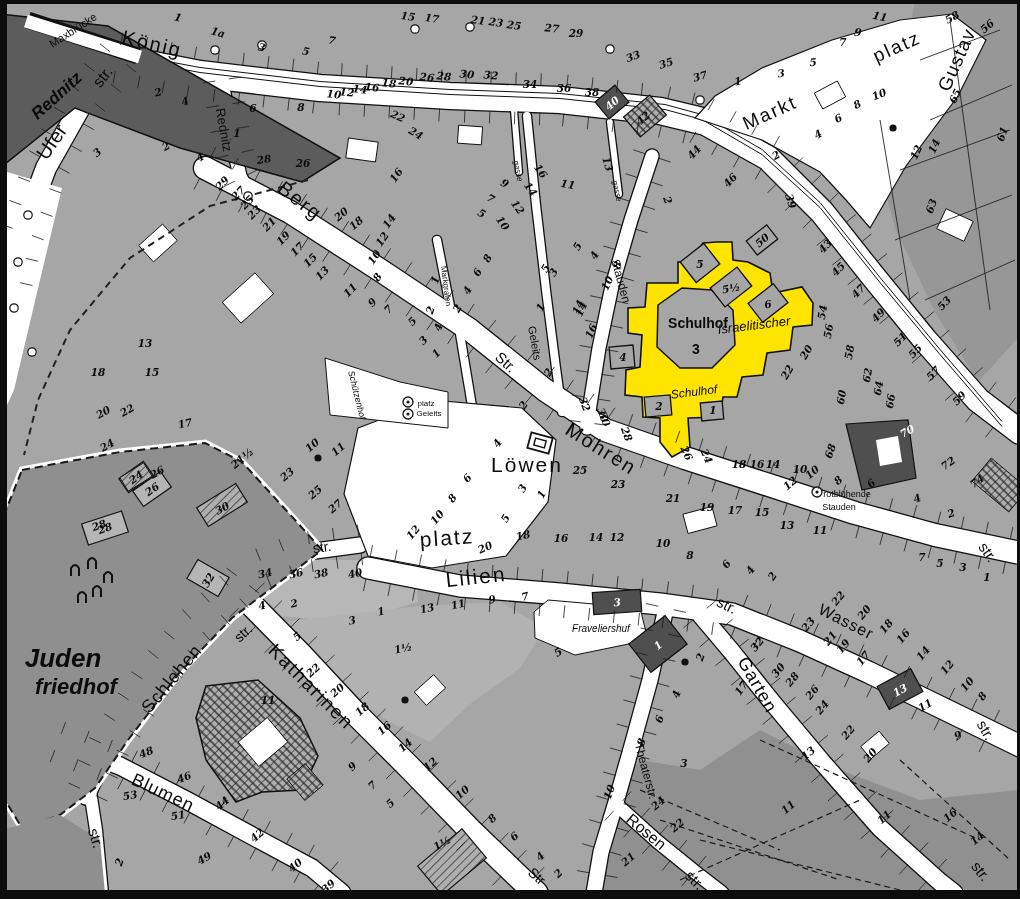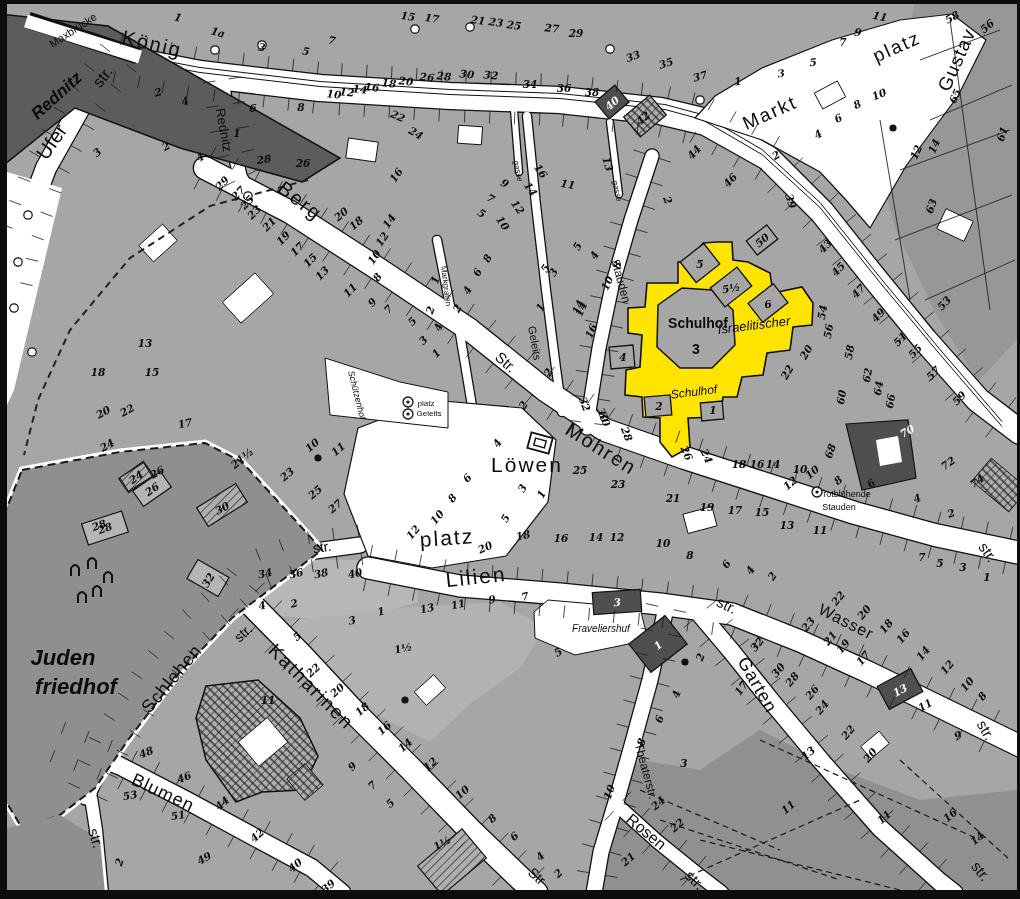--- a/index.html
+++ b/index.html
@@ -634,21 +634,21 @@
       <div class="lbl" style="left: 646px; top: 832px; font-size: 16px; transform: translate(-50%, -50%) rotate(40deg); letter-spacing: 0px;">Rosen</div>
       <div class="lbl" style="left: 695px; top: 880px; font-size: 15px; transform: translate(-50%, -50%) rotate(45deg); letter-spacing: 0px;">str.</div>
       <div class="lbl" style="left: 311px; top: 687px; font-size: 19px; transform: translate(-50%, -50%) rotate(45deg); letter-spacing: 2px;">Katharinen</div>
       <div class="lbl" style="left: 537px; top: 876px; font-size: 14px; transform: translate(-50%, -50%) rotate(42deg); letter-spacing: 0px;">Str</div>
       <div class="lbl" style="left: 172px; top: 679px; font-size: 18px; transform: translate(-50%, -50%) rotate(-50deg); letter-spacing: 1px;">Schlehen</div>
       <div class="lbl" style="left: 243px; top: 633px; font-size: 14px; transform: translate(-50%, -50%) rotate(-42deg); letter-spacing: 0px;">str.</div>
       <div class="lbl" style="left: 322px; top: 547px; font-size: 14px; transform: translate(-50%, -50%) rotate(-8deg); letter-spacing: 0px;">str.</div>
       <div class="lbl" style="left: 163px; top: 793px; font-size: 18px; transform: translate(-50%, -50%) rotate(25deg); letter-spacing: 1px;">Blumen</div>
       <div class="lbl" style="left: 96px; top: 838px; font-size: 15px; transform: translate(-50%, -50%) rotate(72deg); letter-spacing: 0px;">str.</div>
       <div class="lbl it bd" style="left: 57px; top: 96px; font-size: 17px; transform: translate(-50%, -50%) rotate(-42deg);">Rednitz</div>
-      <div class="lbl it bd" style="left: 63px; top: 658px; font-size: 22px; transform: translate(-50%, -50%) rotate(0deg);">Juden</div>
+      <div class="lbl it bd" style="left: 63px; top: 658px; font-size: 26px; transform: translate(-50%, -50%) rotate(0deg);">Juden</div>
       <div class="lbl it bd" style="left: 76px; top: 687px; font-size: 22px; transform: translate(-50%, -50%) rotate(0deg);">friedhof</div>
       <div class="lbl bd" style="left: 698px; top: 323px; font-size: 14px; transform: translate(-50%, -50%) rotate(0deg);">Schulhof</div>
       <div class="lbl bd" style="left: 696px; top: 349px; font-size: 14px; transform: translate(-50%, -50%) rotate(0deg);">3</div>
       <div class="lbl it" style="left: 754px; top: 325px; font-size: 13px; transform: translate(-50%, -50%) rotate(-7deg);">Israelitischer</div>
       <div class="lbl it" style="left: 694px; top: 392px; font-size: 12px; transform: translate(-50%, -50%) rotate(-7deg);">Schulhof</div>
       <div class="lbl it" style="left: 601px; top: 628px; font-size: 10px; transform: translate(-50%, -50%) rotate(0deg);">Fraveliershuf</div>
       <div class="lbl it" style="left: 357px; top: 395px; font-size: 9px; transform: translate(-50%, -50%) rotate(76deg);">Schützenhof</div>
       <div class="lbl" style="left: 426px; top: 403px; font-size: 8px; transform: translate(-50%, -50%) rotate(0deg);">platz</div>
       <div class="lbl" style="left: 429px; top: 413px; font-size: 8px; transform: translate(-50%, -50%) rotate(0deg);">Geleits</div>
       <div class="lbl" style="left: 847px; top: 494px; font-size: 9px; transform: translate(-50%, -50%) rotate(0deg);">rotblühende</div>

